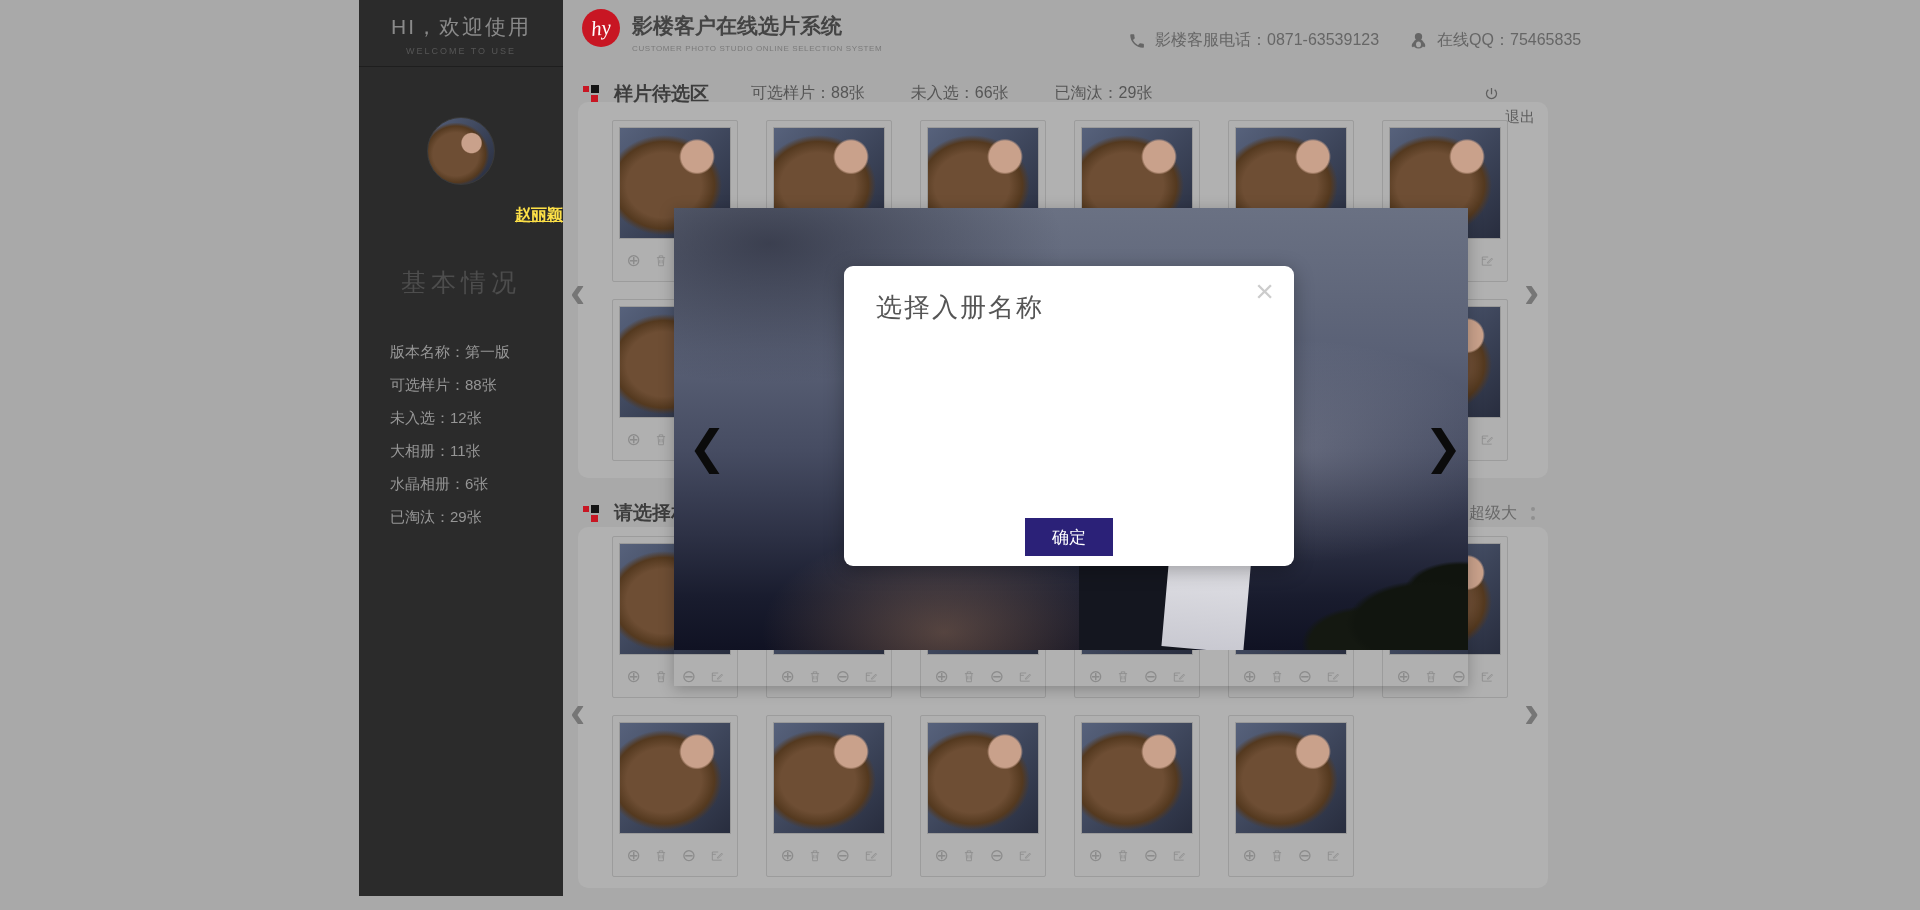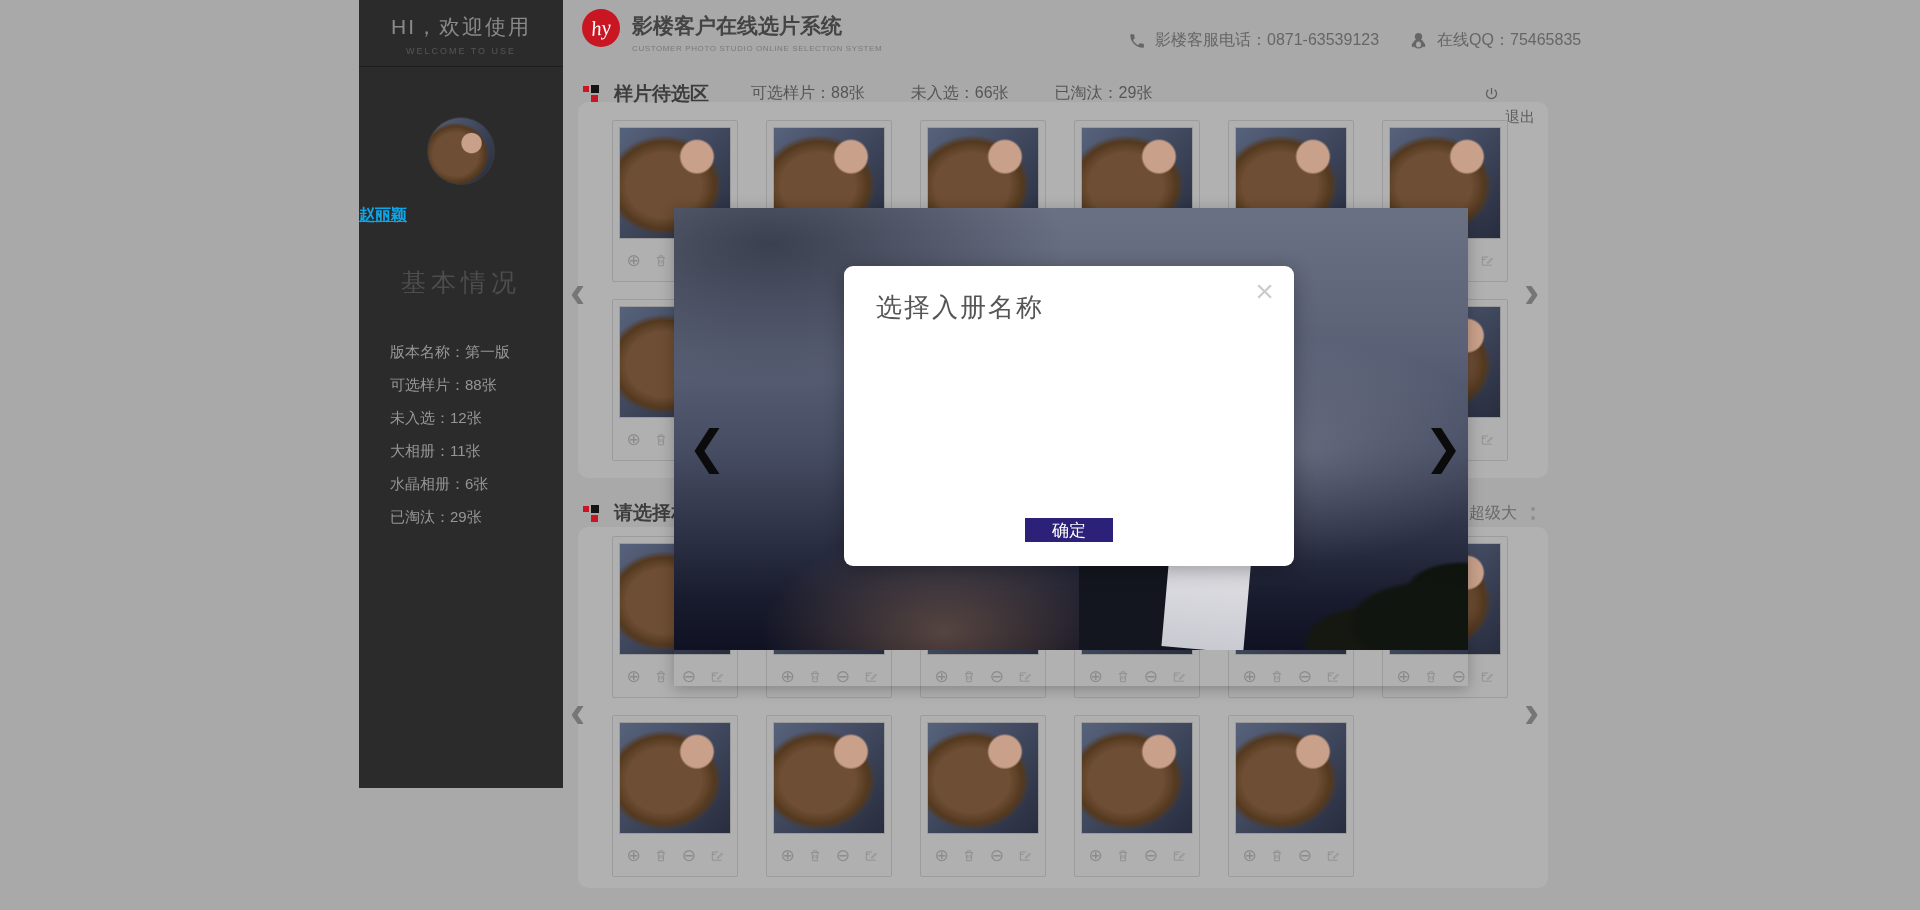--- a/index.html
+++ b/index.html
@@ -4,30 +4,30 @@
 <style>
   :root{
     --accent-red:#c81623; --confirm-bg:#2b2178; --action-red:#d93025;
     --page-bg:#a9a9a9; --sidebar-bg:#2b2b2b;
   }
   *{margin:0;padding:0;box-sizing:border-box;}
   html,body{width:1920px;height:910px;overflow:hidden;}
   body{background:var(--page-bg);font-family:"Liberation Sans","DejaVu Sans",sans-serif;position:relative;}
 
   
-  .sidebar{position:absolute;left:359px;top:0;width:204px;height:788px;background:var(--sidebar-bg);z-index:2;}
+  .sidebar{position:absolute;left:359px;top:0;width:204px;height:896px;background:var(--sidebar-bg);z-index:2;}
   .welcome{padding:13px 0 10px;text-align:center;border-bottom:1px solid #1e1e1e;}
   .welcome-title{font-size:21px;color:#8a8a8a;letter-spacing:2px;font-weight:400;}
   .welcome-sub{font-size:9px;color:#565656;letter-spacing:2px;margin-top:5px;}
   .avatar{width:68px;height:68px;border-radius:50%;margin:50px auto 0;border:1px solid #3a3a3a;
     background:
       radial-gradient(circle at 66% 38%, #c9a18b 0 16%, rgba(201,161,139,0) 18%),
       radial-gradient(ellipse at 42% 55%, #6e4e34 0 42%, #54391f 55%, rgba(0,0,0,0) 62%),
       linear-gradient(135deg,#55607a 0%,#3a4257 55%,#272c3d 100%);}
-  .user-name{margin-top:20px;text-align:left;color:#0ea5e9;font-size:16px;font-weight:bold;text-decoration:underline;}
+  .user-name{margin-top:20px;text-align:right;color:#fde047;font-size:16px;font-weight:bold;text-decoration:underline;}
   .info-title{margin-top:40px;text-align:center;color:#4d4d4d;font-size:25px;letter-spacing:5px;}
   .info-list{margin-top:36px;padding-left:31px;}
   .info-list div{color:#969696;font-size:15px;line-height:33px;}
 
   
   .logo{position:absolute;left:582px;top:9px;width:38px;height:38px;border-radius:50%;background:var(--accent-red);
     display:flex;align-items:center;justify-content:center;z-index:1;}
   .logo span{font-family:"Liberation Serif","DejaVu Serif",serif;font-style:italic;color:#fff;font-size:21px;transform:rotate(-6deg);}
   .brand{position:absolute;left:632px;top:12px;z-index:1;}
   .brand-title{font-size:21px;font-weight:bold;color:#444;}
@@ -97,21 +97,21 @@
   
   .modal{position:absolute;left:844px;top:266px;width:450px;height:300px;background:#fff;z-index:10;box-shadow:0 4px 20px rgba(0,0,0,.3);border-radius:9px;}
   .modal-title{position:absolute;left:32px;top:24px;font-size:26px;color:#555;letter-spacing:2px;}
   .modal-close{position:absolute;right:20px;top:6px;font-size:32px;color:#ccc;font-weight:300;cursor:pointer;line-height:1.2;}
   .options{position:absolute;left:90px;top:78px;}
   .option-row{display:flex;align-items:center;gap:13px;height:30px;cursor:pointer;}
   .checkbox{width:17px;height:17px;border:1px solid #787878;border-radius:3px;background:#fff;
     display:flex;align-items:center;justify-content:center;font-size:16px;font-weight:bold;color:transparent;}
   .checkbox.checked{color:var(--action-red);border-color:#c06a6a;}
   .opt-label{font-size:16px;color:#666;}
-  .confirm-btn{position:absolute;left:50%;top:252px;transform:translateX(-50%);width:88px;height:24px;
+  .confirm-btn{position:absolute;left:50%;top:252px;transform:translateX(-50%);width:88px;height:38px;
     background:var(--confirm-bg);color:#fff;font-size:17px;border:none;cursor:pointer;}
 </style>
 </head>
 <body>
 
 <aside class="sidebar">
   <div class="welcome">
     <div class="welcome-title">HI，欢迎使用</div>
     <div class="welcome-sub">WELCOME TO USE</div>
   </div>

